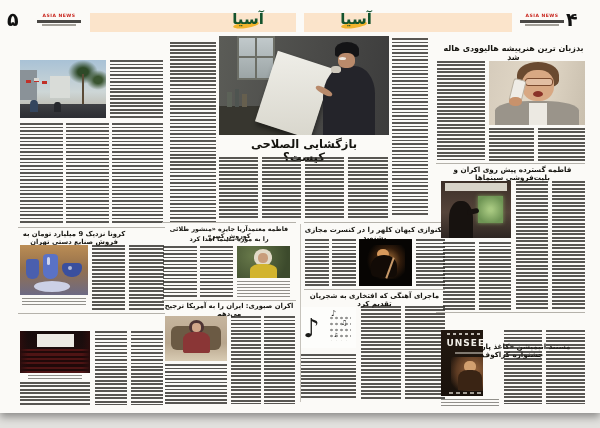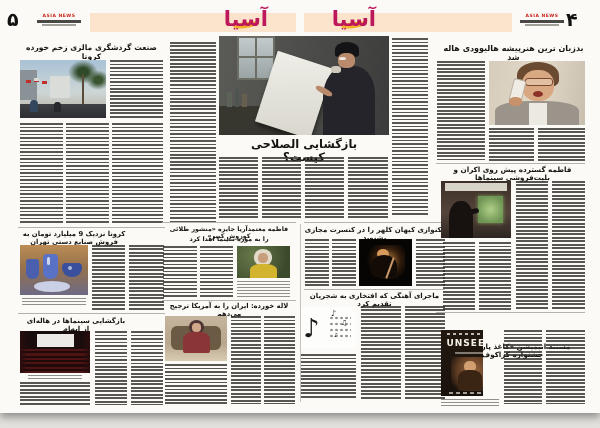--- a/index.html
+++ b/index.html
@@ -22,21 +22,21 @@
   .photo{position:absolute;overflow:hidden;}
   .masthead-bar{position:absolute;top:13px;height:19px;background:#fbe4cb;}
   .pagenum{position:absolute;top:8px;font-size:19px;font-weight:bold;color:#111;direction:rtl;}
   .agencybox{position:absolute;top:13px;width:52px;height:20px;text-align:center;}
   .agency-red{font-size:4.5px;font-weight:bold;color:#c8241c;letter-spacing:.5px;line-height:6px;}
   .microbar-d{height:2.5px;background:rgba(30,28,24,.8);margin:1px 4px 0 4px;}
   .microbar-l{height:1.5px;background:rgba(140,136,128,.8);margin:1.5px 9px 0 9px;}
   .logo{position:absolute;top:7px;width:40px;height:26px;text-align:center;}
   .logo .swoosh{position:absolute;left:5px;top:15px;width:26px;height:6px;background:#f2b32c;
       border-radius:50%;transform:rotate(-8deg);}
-  .logo .word{position:relative;font-size:21px;font-weight:bold;color:#be185d;direction:rtl;line-height:24px;}
+  .logo .word{position:relative;font-size:15px;font-weight:bold;color:#14532d;direction:rtl;line-height:24px;}
 </style>
 </head>
 <body>
 
 <div id="canvas">
  <div id="paper">
 
   <div class="pagenum" style="left:7px;">۵</div>
   <div class="agencybox" style="left:33px;">
     <div class="agency-red">ASIA NEWS</div>
@@ -54,21 +54,20 @@
     <div class="swoosh"></div>
     <div class="word">آسیا</div>
   </div>
   <div class="agencybox" style="left:516px;">
     <div class="agency-red">ASIA NEWS</div>
     <div class="microbar-d"></div>
     <div class="microbar-l"></div>
   </div>
   <div class="pagenum" style="left:566px;">۴</div>
 
-  <div class="hl" style="left:20px;top:44px;width:143px;font-size:7.6px;">صنعت گردشگری مالزی زخم خورده کرونا</div>
   <div class="photo" style="left:20px;top:60px;width:86px;height:58px;background:linear-gradient(180deg,#a9c2d6 0%,#cdd6d6 55%,#b4ab9a 100%);">
     <div class="abs" style="left:0;top:10px;width:17px;height:30px;background:#8a9298;"></div>
     <div class="abs" style="left:30px;top:16px;width:20px;height:22px;background:#d9dcd8;"></div>
     <div class="abs" style="left:48px;top:0;width:30px;height:24px;background:radial-gradient(ellipse at 50% 50%,#2e4a28 25%,rgba(46,74,40,0) 70%);"></div>
     <div class="abs" style="left:66px;top:10px;width:24px;height:20px;background:radial-gradient(ellipse at 50% 50%,#3a5530 25%,rgba(58,85,48,0) 70%);"></div>
     <div class="abs" style="left:62px;top:14px;width:2px;height:30px;background:#5a4a36;"></div>
     <div class="abs" style="left:6px;top:20px;width:5px;height:3px;background:#c03028;"></div>
     <div class="abs" style="left:14px;top:18px;width:5px;height:3px;background:#d8d8d4;border-bottom:1.5px solid #c03028;"></div>
     <div class="abs" style="left:22px;top:21px;width:5px;height:3px;background:#c03028;"></div>
     <div class="abs" style="left:0;top:44px;width:86px;height:14px;background:linear-gradient(180deg,rgba(40,42,48,.85),#2c2e33);"></div>
@@ -88,21 +87,20 @@
     <div class="abs" style="left:42px;top:18px;width:20px;height:14px;background:#3a4f9e;border-radius:4px 4px 9px 9px;"></div>
     <div class="abs" style="left:14px;top:36px;width:36px;height:11px;background:#ccd0e6;border-radius:50%;"></div>
     <div class="abs" style="left:27px;top:12px;width:3px;height:8px;background:rgba(255,255,255,.7);border-radius:2px;"></div>
     <div class="abs" style="left:48px;top:21px;width:4px;height:4px;background:rgba(255,255,255,.6);border-radius:50%;"></div>
   </div>
   <div class="cap" style="left:22px;top:298px;width:64px;height:9px;"></div>
   <div class="tx" style="left:92px;top:245px;width:33px;height:65px;"></div>
   <div class="tx" style="left:129px;top:245px;width:35px;height:65px;"></div>
 
   <div class="rule-h" style="left:18px;top:313px;width:147px;"></div>
-  <div class="hl" style="left:24px;top:317px;width:104px;font-size:7px;">بازگشایی سینماها در هاله‌ای از ابهام</div>
   <div class="photo" style="left:20px;top:331px;width:70px;height:42px;background:linear-gradient(180deg,#170c0c 0%,#240e0e 100%);">
     <div class="abs" style="left:17px;top:3px;width:37px;height:13px;background:#eceae4;"></div>
     <div class="abs" style="left:0;top:18px;width:70px;height:24px;background:repeating-linear-gradient(180deg,#4e1414 0px,#4e1414 2.2px,#200909 2.2px,#200909 4.4px);"></div>
     <div class="abs" style="left:0;top:0;width:8px;height:42px;background:linear-gradient(90deg,#2a0d0d,rgba(42,13,13,0));"></div>
     <div class="abs" style="left:62px;top:0;width:8px;height:42px;background:linear-gradient(270deg,#2a0d0d,rgba(42,13,13,0));"></div>
   </div>
   <div class="cap" style="left:28px;top:375px;width:54px;height:4px;"></div>
   <div class="tx" style="left:20px;top:382px;width:70px;height:23px;"></div>
   <div class="tx" style="left:95px;top:331px;width:32px;height:74px;"></div>
   <div class="tx" style="left:131px;top:331px;width:32px;height:74px;"></div>
@@ -137,21 +135,21 @@
   <div class="photo" style="left:237px;top:246px;width:53px;height:32px;background:radial-gradient(circle at 30% 30%,#68794a,#3c4a2c 80%);">
     <div class="abs" style="left:17px;top:3px;width:18px;height:16px;background:#e2dac8;border-radius:50% 50% 40% 40%;"></div>
     <div class="abs" style="left:21px;top:7px;width:10px;height:10px;background:#c89d7c;border-radius:45%;"></div>
     <div class="abs" style="left:13px;top:18px;width:27px;height:14px;background:#d2b42e;border-radius:40% 40% 0 0;"></div>
   </div>
   <div class="cap" style="left:237px;top:281px;width:53px;height:16px;"></div>
   <div class="tx" style="left:163px;top:246px;width:34px;height:52px;"></div>
   <div class="tx" style="left:200px;top:246px;width:33px;height:52px;"></div>
 
   <div class="rule-h" style="left:162px;top:300px;width:134px;"></div>
-  <div class="hl" style="left:162px;top:303px;width:134px;font-size:6.8px;">لاله خورده: ایران را به آمریکا ترجیح می‌دهم</div>
+  <div class="hl" style="left:162px;top:303px;width:134px;font-size:6.8px;">اکران صبوری: ایران را به آمریکا ترجیح می‌دهم</div>
   <div class="photo" style="left:165px;top:316px;width:62px;height:45px;background:linear-gradient(180deg,#c6b59e 0%,#b7a58c 60%,#d9ccb4 100%);">
     <div class="abs" style="left:6px;top:10px;width:50px;height:24px;background:#6b5a44;border-radius:6px;"></div>
     <div class="abs" style="left:24px;top:4px;width:15px;height:13px;background:#4e3434;border-radius:50% 50% 40% 40%;"></div>
     <div class="abs" style="left:27px;top:7px;width:9px;height:9px;background:#d2a78a;border-radius:45%;"></div>
     <div class="abs" style="left:18px;top:16px;width:27px;height:21px;background:#8a3636;border-radius:35% 35% 10% 10%;"></div>
   </div>
   <div class="tx" style="left:165px;top:364px;width:62px;height:40px;"></div>
   <div class="tx" style="left:231px;top:316px;width:30px;height:88px;"></div>
   <div class="tx" style="left:264px;top:316px;width:31px;height:88px;"></div>
 

